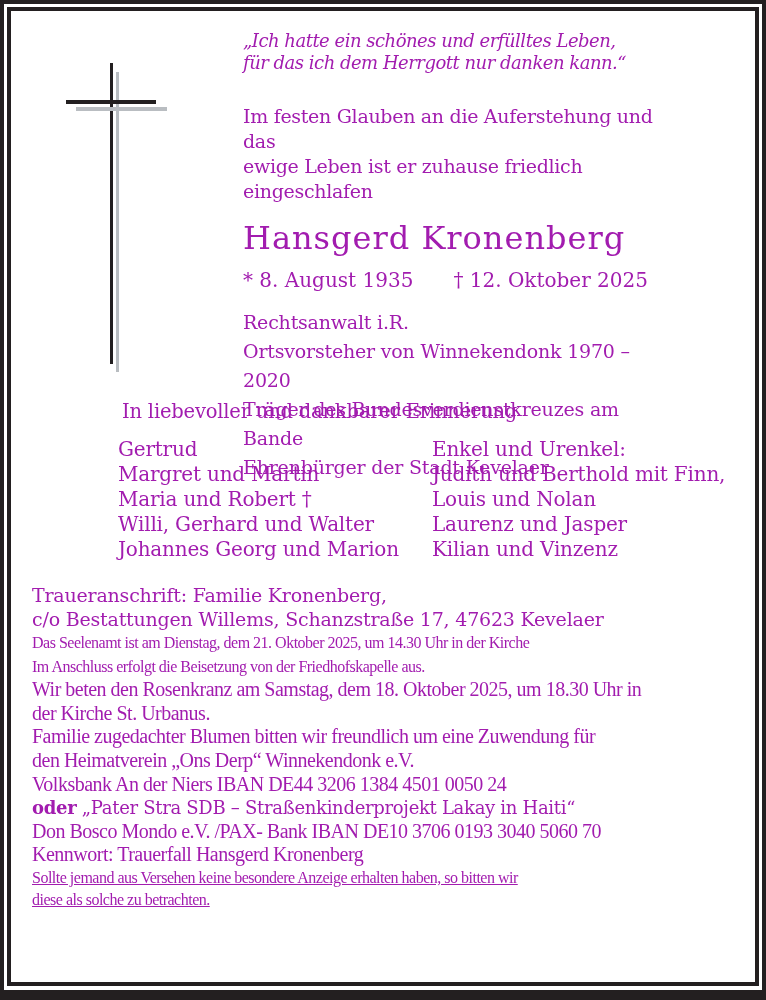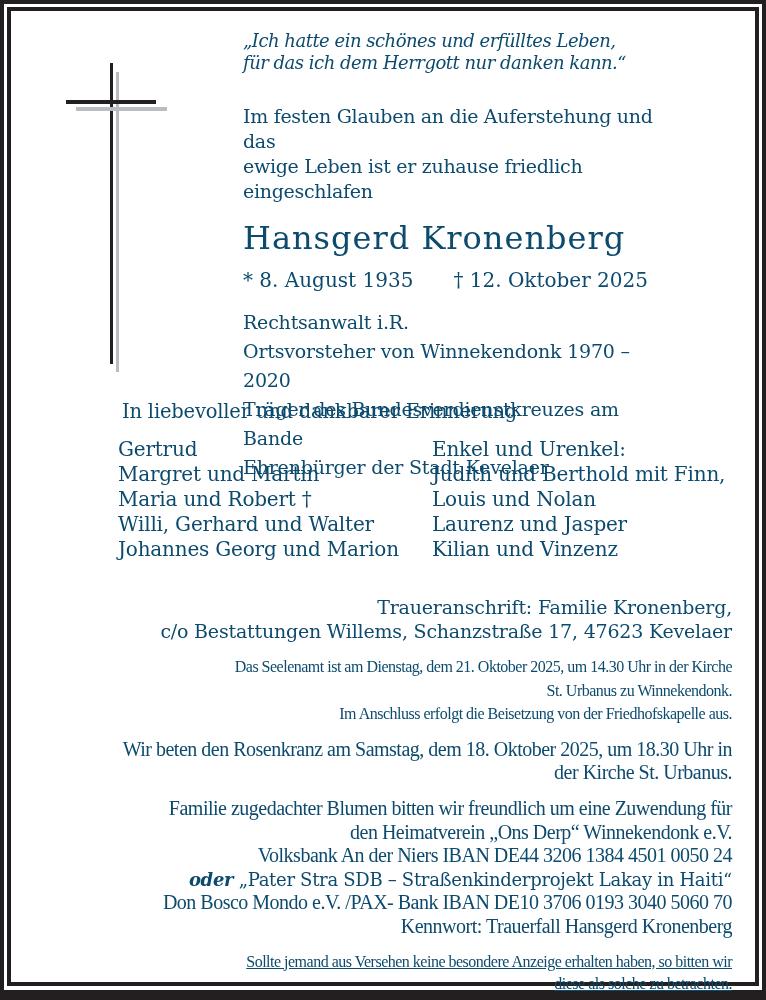--- a/index.html
+++ b/index.html
@@ -1,21 +1,21 @@
 <!DOCTYPE html>
 <html><head>
 <meta charset="utf-8">
 <style>
   html, body { margin: 0; padding: 0; background: #ffffff; }
   .page {
     position: relative;
     width: 766px;
     height: 1000px;
     background: #ffffff;
-    color: #0c4a6e;
+    color: #a21caf;
     font-family: "DejaVu Serif", serif;
     overflow: hidden;
   }
   
   .frame-outer {
     position: absolute; inset: 0;
     border: 4px solid #231f20;
     border-bottom-width: 10px;
     box-sizing: border-box;
     pointer-events: none;
@@ -40,29 +40,29 @@
   .dates { margin-top: 8px; font-size: 20px; line-height: 24px; }
   .dates .death { margin-left: 40px; }
   .titles { margin-top: 16px; font-size: 19px; line-height: 29px; letter-spacing: -0.2px; }
 
   .rem-heading { position: absolute; left: 122px; top: 400px; font-size: 19.5px; letter-spacing: -0.2px; }
   .fam-col { position: absolute; top: 437px; font-size: 20px; line-height: 25px; letter-spacing: -0.2px; }
   .fam-left  { left: 118px; width: 300px; }
   .fam-right { left: 432px; width: 310px; }
 
   .lower { position: absolute; left: 32px; top: 584px; width: 712px; }
-  .lower .block { margin: 12px; text-align: right; }
+  .lower .block { margin: 0; }
   .wide { font-family: "DejaVu Serif", serif; }
   .cond { font-family: "Liberation Serif", serif; letter-spacing: -0.5px; }
   .address    { font-size: 19px; line-height: 23.5px; letter-spacing: -0.2px; }
   .seelenamt  { margin-top: 15px; font-size: 16px; line-height: 23.6px; }
   .rosenkranz { margin-top: 7px;  font-size: 20px; line-height: 23.6px; }
   .donation   { margin-top: 12px; font-size: 20px; line-height: 23.6px; }
   .donation .wide-line { font-family: "DejaVu Serif", serif; font-size: 18px; letter-spacing: -0.3px; }
-  .donation .bold { font-weight: bold; font-style: italic; }
+  .donation .bold { font-weight: bold; }
   .footer-note { margin-top: 10px; font-size: 16px; line-height: 22px; text-decoration: underline; }
 </style>
 </head>
 <body>
 
 <div class="page">
   <div class="frame-outer"></div>
   <div class="frame-inner"></div>
 
   <div class="cross">
@@ -111,21 +111,20 @@
     <div>Kilian und Vinzenz</div>
   </div>
 
   <div class="lower">
     <div class="block wide address">
       <div>Traueranschrift: Familie Kronenberg,</div>
       <div>c/o Bestattungen Willems, Schanzstraße 17, 47623 Kevelaer</div>
     </div>
     <div class="block cond seelenamt">
       <div>Das Seelenamt ist am Dienstag, dem 21. Oktober 2025, um 14.30 Uhr in der Kirche</div>
-      <div>St. Urbanus zu Winnekendonk.</div>
       <div>Im Anschluss erfolgt die Beisetzung von der Friedhofskapelle aus.</div>
     </div>
     <div class="block cond rosenkranz">
       <div>Wir beten den Rosenkranz am Samstag, dem 18. Oktober 2025, um 18.30 Uhr in</div>
       <div>der Kirche St. Urbanus.</div>
     </div>
     <div class="block cond donation">
       <div>Familie zugedachter Blumen bitten wir freundlich um eine Zuwendung für</div>
       <div>den Heimatverein „Ons Derp“ Winnekendonk e.V.</div>
       <div>Volksbank An der Niers IBAN DE44 3206 1384 4501 0050 24</div>

